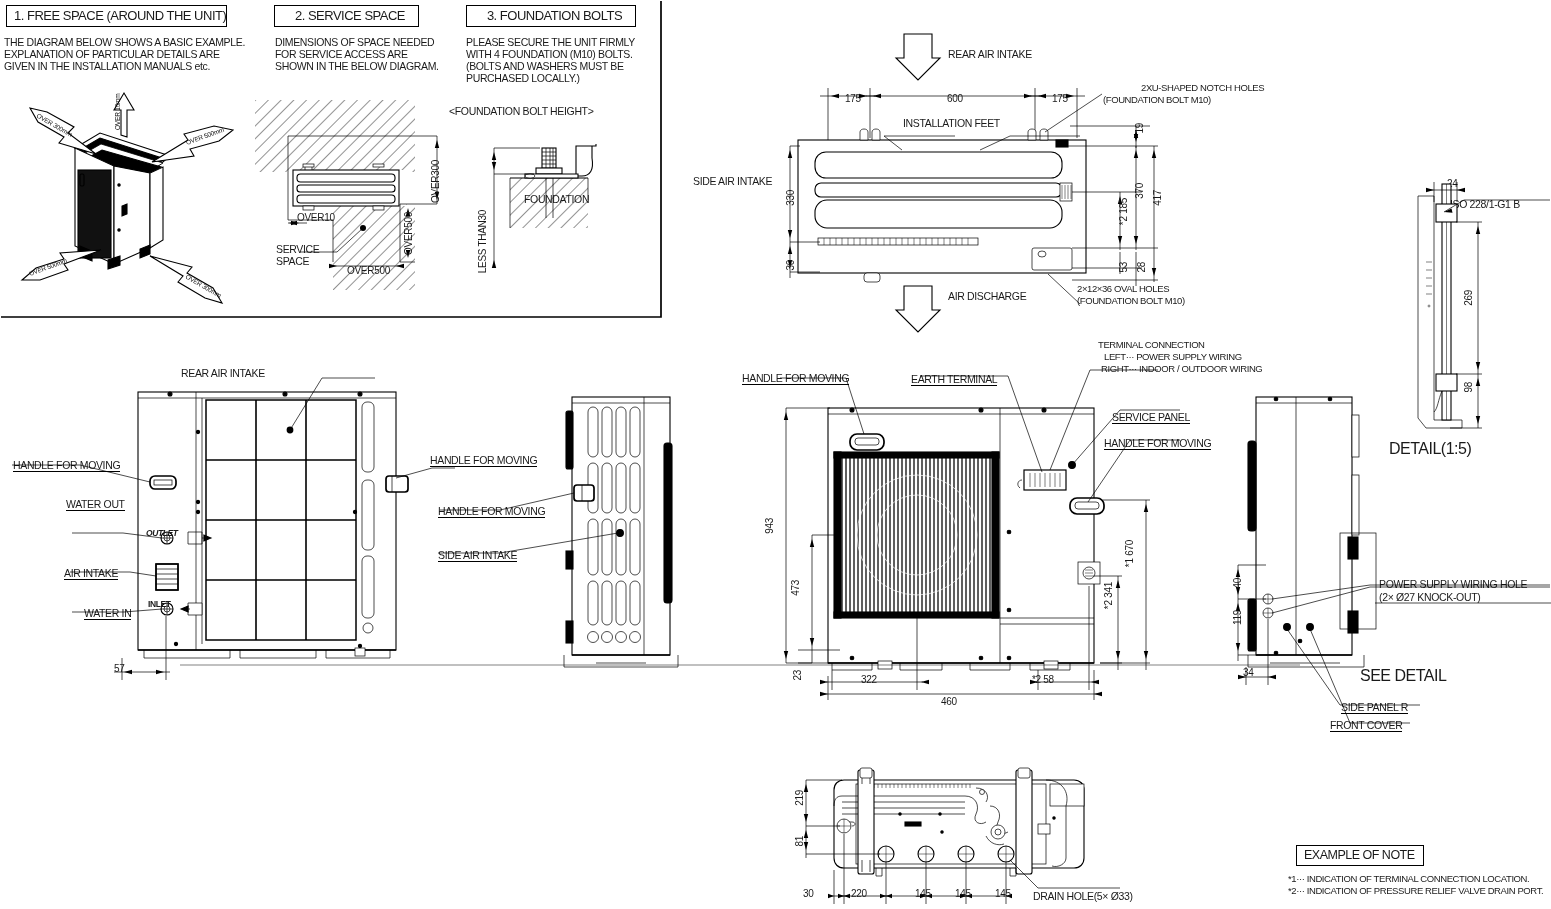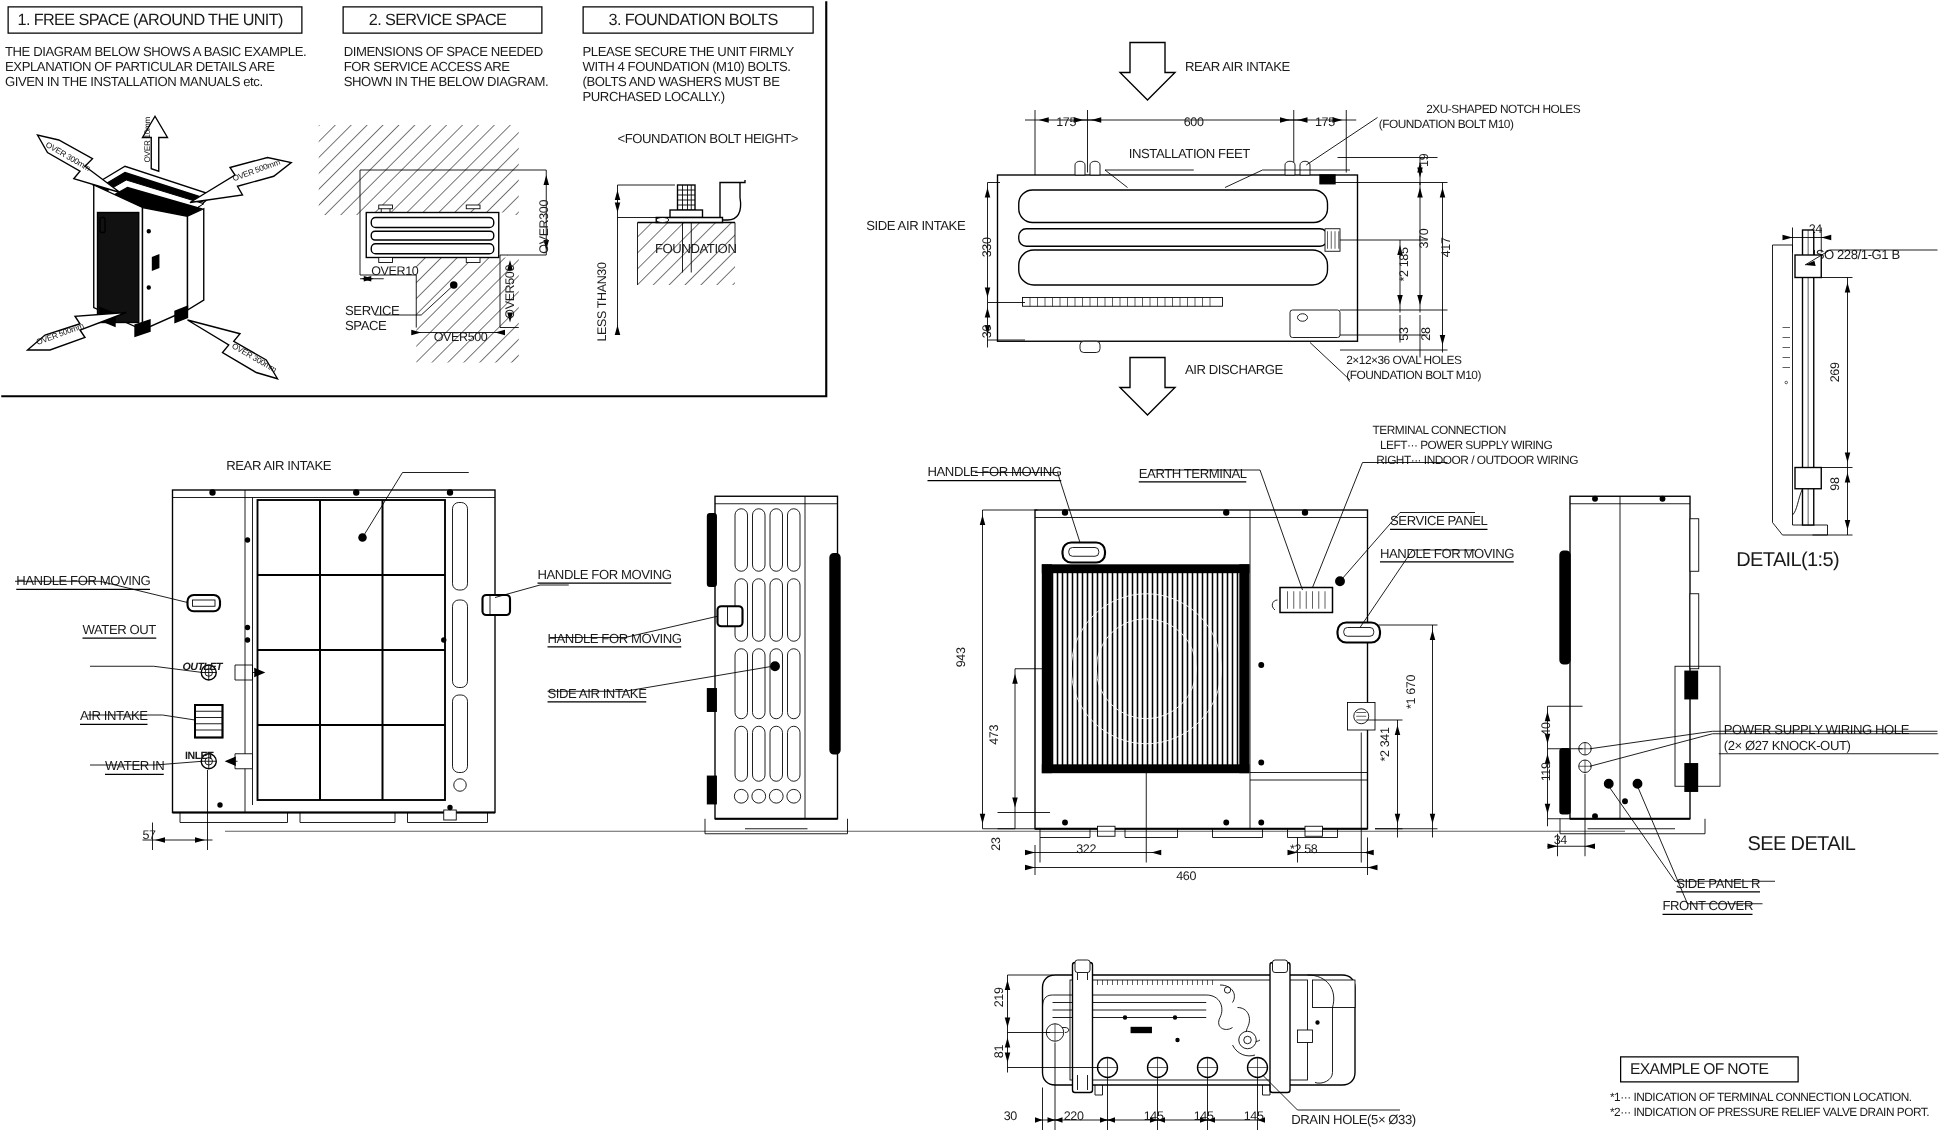--- a/index.html
+++ b/index.html
@@ -10,21 +10,21 @@
     color:#1a1a1a;
   }
   .abs{position:absolute;}
   .txt{font-size:10.5px;line-height:12px;letter-spacing:-0.35px;white-space:nowrap;}
   .txt-sm{font-size:9.5px;line-height:11px;letter-spacing:-0.4px;white-space:nowrap;}
   .txt-xs{font-size:8.5px;line-height:10px;letter-spacing:-0.4px;white-space:nowrap;}
   .dim{font-size:10px;letter-spacing:-0.3px;white-space:nowrap;}
   .dim-v{font-size:10px;letter-spacing:-0.3px;white-space:nowrap;
          writing-mode:vertical-rl;transform:rotate(180deg);}
   .boxhead{
-    border:1.6px solid #000;padding:2px 15px 3px 7px;display:inline-block;
+    border:1.6px solid #000;padding:2px 0 3px 7px;display:inline-block;
     font-size:13px;letter-spacing:-0.5px;white-space:nowrap;background:#fff;
   }
   .ul{border-bottom:1px solid #000;padding-bottom:0px;}
   .big{font-size:16px;letter-spacing:-0.5px;}
   svg{display:block;overflow:visible;}
   .ln{stroke:#000;fill:none;}
   .thin{stroke-width:0.7;}
   .med{stroke-width:1.1;}
   .thick{stroke-width:1.7;}
   .hair{stroke-width:0.5;}
@@ -167,21 +167,21 @@
 <div class="abs txt" style="left:276px;top:243px;">SERVICE</div>
 <div class="abs txt" style="left:276px;top:255px;">SPACE</div>
 
 <div class="abs" style="left:466px;top:5px;">
   <div class="boxhead" style="width:161px;text-align:center;">3. FOUNDATION BOLTS</div>
 </div>
 <div class="abs txt" style="left:466px;top:36px;">PLEASE SECURE THE UNIT FIRMLY</div>
 <div class="abs txt" style="left:466px;top:48px;">WITH 4 FOUNDATION (M10) BOLTS.</div>
 <div class="abs txt" style="left:466px;top:60px;">(BOLTS AND WASHERS MUST BE</div>
 <div class="abs txt" style="left:466px;top:72px;">PURCHASED LOCALLY.)</div>
-<div class="abs txt" style="left:494px;top:105px;">&lt;FOUNDATION BOLT HEIGHT&gt;</div>
+<div class="abs txt" style="left:449px;top:105px;">&lt;FOUNDATION BOLT HEIGHT&gt;</div>
 
 <div class="abs" style="left:470px;top:140px;">
 <svg width="160" height="130" viewBox="0 0 160 130">
   <defs>
     <pattern id="hatchB" width="9" height="9" patternUnits="userSpaceOnUse" patternTransform="rotate(45)">
       <line x1="0" y1="0" x2="0" y2="9" stroke="#000" stroke-width="0.85"></line>
     </pattern>
   </defs>
 
   <rect x="40" y="38" width="78" height="50" fill="url(#hatchB)"></rect>
@@ -646,21 +646,21 @@
 <div class="abs dim-v" style="left:790px;top:580px;">473</div>
 <div class="abs dim-v" style="left:792px;top:670px;">23</div>
 <div class="abs dim" style="left:861px;top:674px;">322</div>
 <div class="abs dim" style="left:941px;top:696px;">460</div>
 <div class="abs dim" style="left:1032px;top:674px;">*2  58</div>
 <div class="abs dim-v" style="left:1103px;top:582px;">*2  341</div>
 <div class="abs dim-v" style="left:1124px;top:540px;">*1  670</div>
 
 <div class="abs txt" style="left:1379px;top:578px;">POWER SUPPLY WIRING HOLE</div>
 <div class="abs txt" style="left:1379px;top:591px;">(2× Ø27 KNOCK-OUT)</div>
-<div class="abs big" style="left:1398px;top:667px;text-align:right;">SEE DETAIL</div>
+<div class="abs big" style="left:1360px;top:667px;text-align:right;">SEE DETAIL</div>
 <div class="abs txt ul" style="left:1341px;top:701px;">SIDE PANEL R</div>
 <div class="abs txt ul" style="left:1330px;top:719px;">FRONT COVER</div>
 
 <div class="abs" style="left:1230px;top:385px;">
 <svg width="200" height="290" viewBox="0 0 200 290">
   <g class="ln med">
     <rect x="26" y="12" width="96" height="258" class="wfill"></rect>
     <path class="thin" d="M26 18 L122 18"></path>
     <path d="M66 12 L66 270" class="thin"></path>
 

